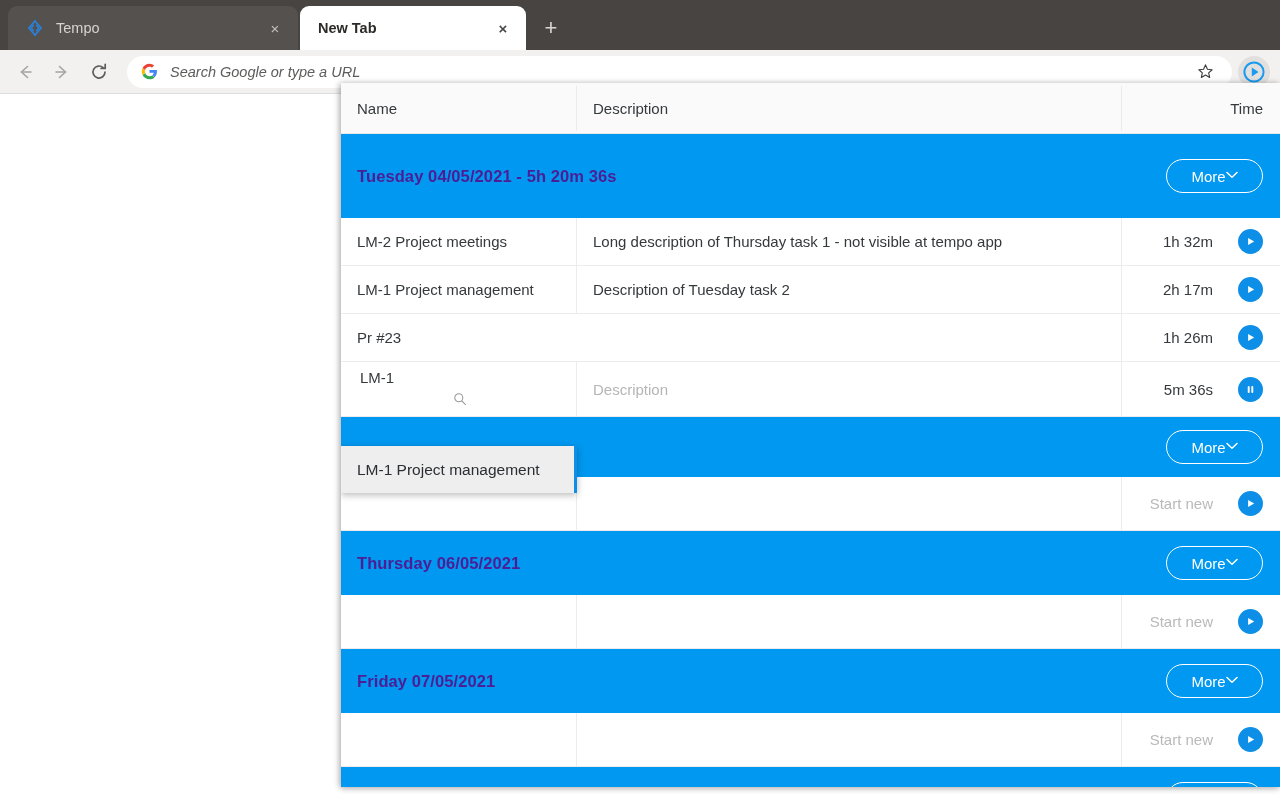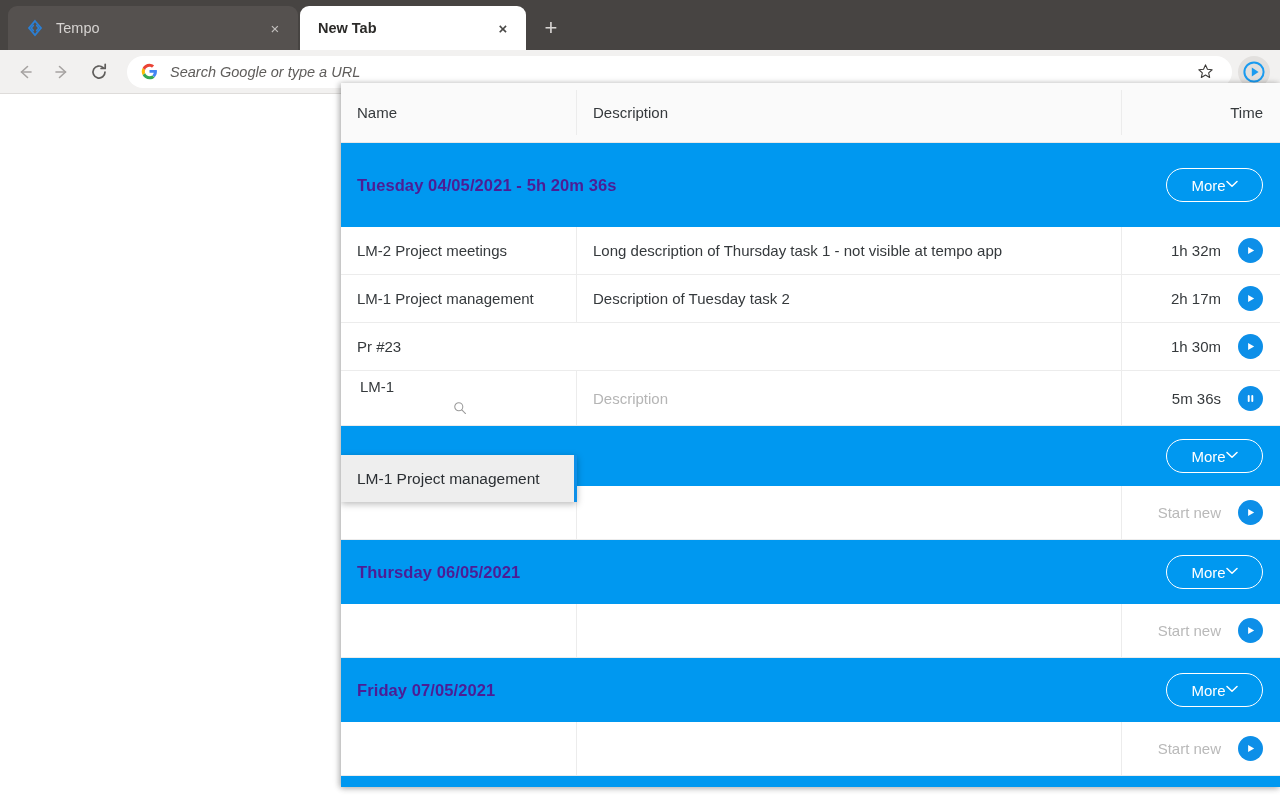--- a/index.html
+++ b/index.html
@@ -139,21 +139,21 @@
     box-shadow: -2px 0 6px rgba(0,0,0,0.22), 0 2px 6px rgba(0,0,0,0.18);
     overflow: hidden;
   }
 
   .col-name  { width: 236px; flex: 0 0 236px; }
   .col-desc  { flex: 1 1 auto; }
   .col-time  { width: 158px; flex: 0 0 158px; }
 
   .thead {
     display: flex;
-    height: 60px;
+    height: 51px;
     background: #fafafa;
     border-bottom: 1px solid #e8e8e8;
     align-items: center;
   }
   .th {
     font-size: 15px;
     color: #35393c;
     padding: 0 16px;
     height: 45px;
     display: flex;
@@ -209,21 +209,21 @@
     padding: 0 16px;
     font-size: 15px;
     color: #35393c;
     overflow: hidden;
     white-space: nowrap;
   }
   .cell.col-name { border-right: 1px solid #ececec; }
   .cell.col-desc { border-right: 1px solid #ececec; }
   .cell.col-time {
     justify-content: flex-end;
-    gap: 17px;
+    gap: 25px;
     padding-right: 17px;
   }
   .time-val { font-size: 15px; color: #35393c; }
   .time-val.placeholder { color: #b9b9b9; }
 
   .circ-btn {
     width: 25px; height: 25px;
     flex: 0 0 25px;
     border-radius: 50%;
     background: #0d8fe8;
@@ -407,21 +407,21 @@
               <svg width="11" height="11" viewBox="0 0 12 12">
                   <polygon points="3.4,2.1 10,6 3.4,9.9" fill="#ffffff"></polygon>
                 </svg>
             </span>
           </div>
         </div>
 
         <div class="entry-row">
           <div class="cell col-desc">Pr #23</div>
           <div class="cell col-time">
-            <span class="time-val">1h 30m</span>
+            <span class="time-val">1h 26m</span>
             <span class="circ-btn">
               <svg width="11" height="11" viewBox="0 0 12 12">
                   <polygon points="3.4,2.1 10,6 3.4,9.9" fill="#ffffff"></polygon>
                 </svg>
             </span>
           </div>
         </div>
 
         <div class="entry-row active">
           <div class="cell col-name" style="padding:0">

